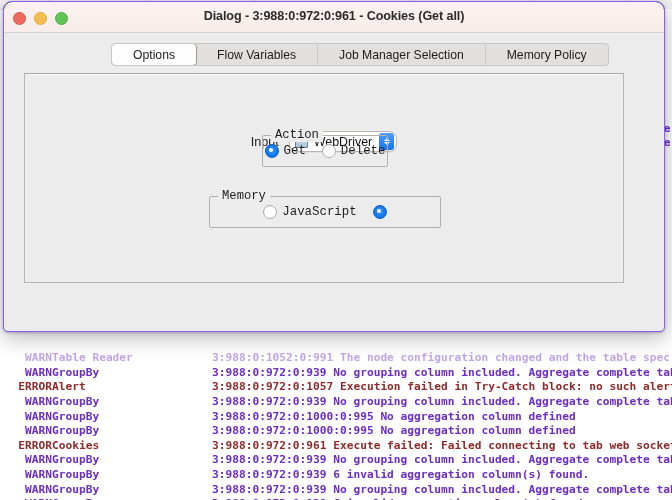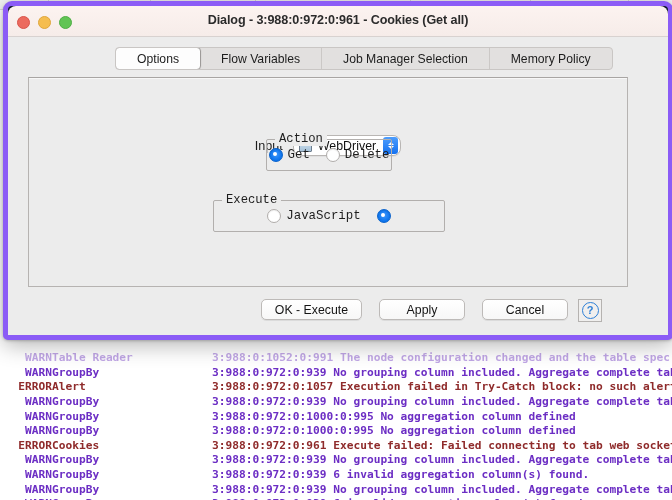--- a/index.html
+++ b/index.html
@@ -84,21 +84,21 @@
   .dialog {
     position: absolute;
     left: 3px;
     top: 1px;
     width: 660px;
     height: 329px;
     background: #0f172a;
     border-radius: 9px 9px 5px 5px;
     box-shadow: 0 5px 22px rgba(0,0,0,0.30), 0 1px 3px rgba(0,0,0,0.22);
     overflow: hidden;
-    border: 5px solid #8b5cf6;
+    border: 1px solid #8b5cf6;
   }
 
   .titlebar {
     position: relative;
     height: 30px;
     background: linear-gradient(#fcf3f0, #f6ece9);
     border-bottom: 1px solid #d8d2d0;
     border-radius: 8px 8px 0 0;
   }
   .traffic {
@@ -442,37 +442,29 @@
               <span class="radio-label">Get</span>
             </label>
             <label class="radio-opt">
               <span class="radio"></span>
               <span class="radio-label">Delete</span>
             </label>
           </div>
         </div>
 
         <div class="group" id="group-method">
-          <span class="group-title">Execute</span>
+          <span class="group-title">Memory</span>
           <div class="group-body">
             <label class="radio-opt">
               <span class="radio"></span>
               <span class="radio-label">JavaScript</span>
             </label>
             <label class="radio-opt">
               <span class="radio on"></span>
             </label>
           </div>
         </div>
       </div>
 
-      <div class="footer">
-        <button class="btn">OK - Execute</button>
-        <button class="btn">Apply</button>
-        <button class="btn">Cancel</button>
-        <div class="help-btn">
-          <span class="help-circle">?</span>
-        </div>
-      </div>
 
     </div>
   </div>
 </div>
 
 </body></html>

